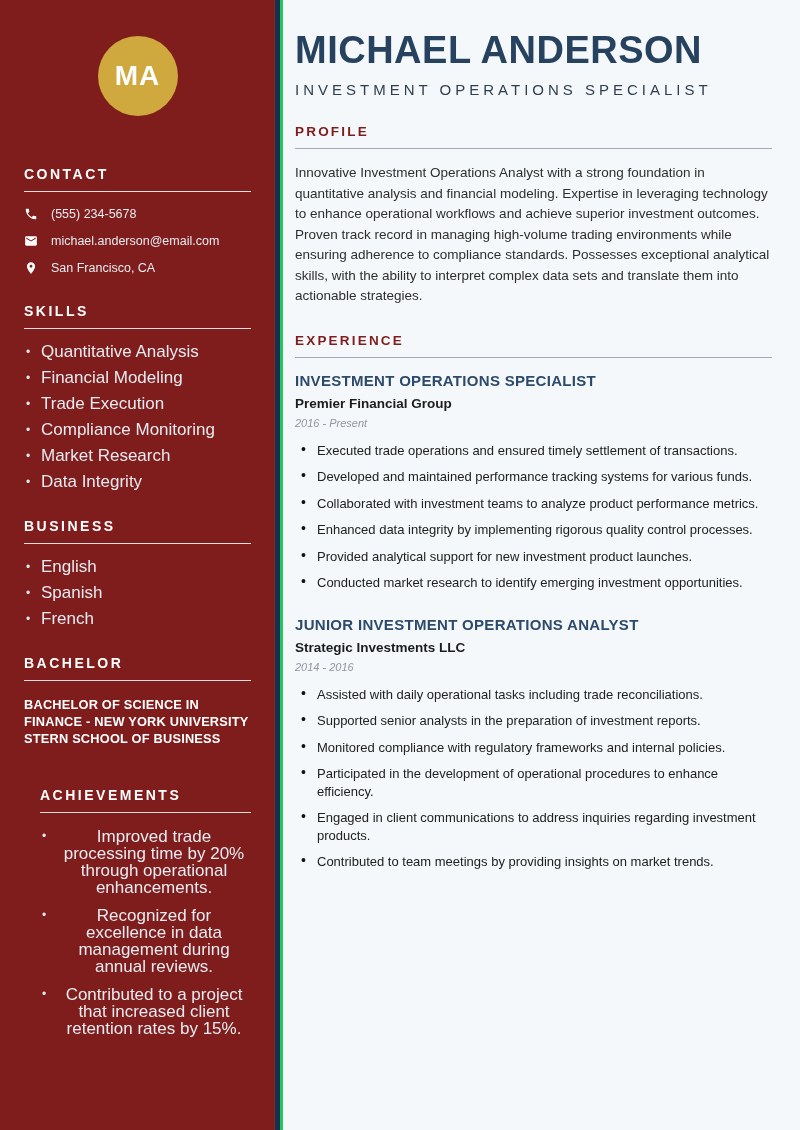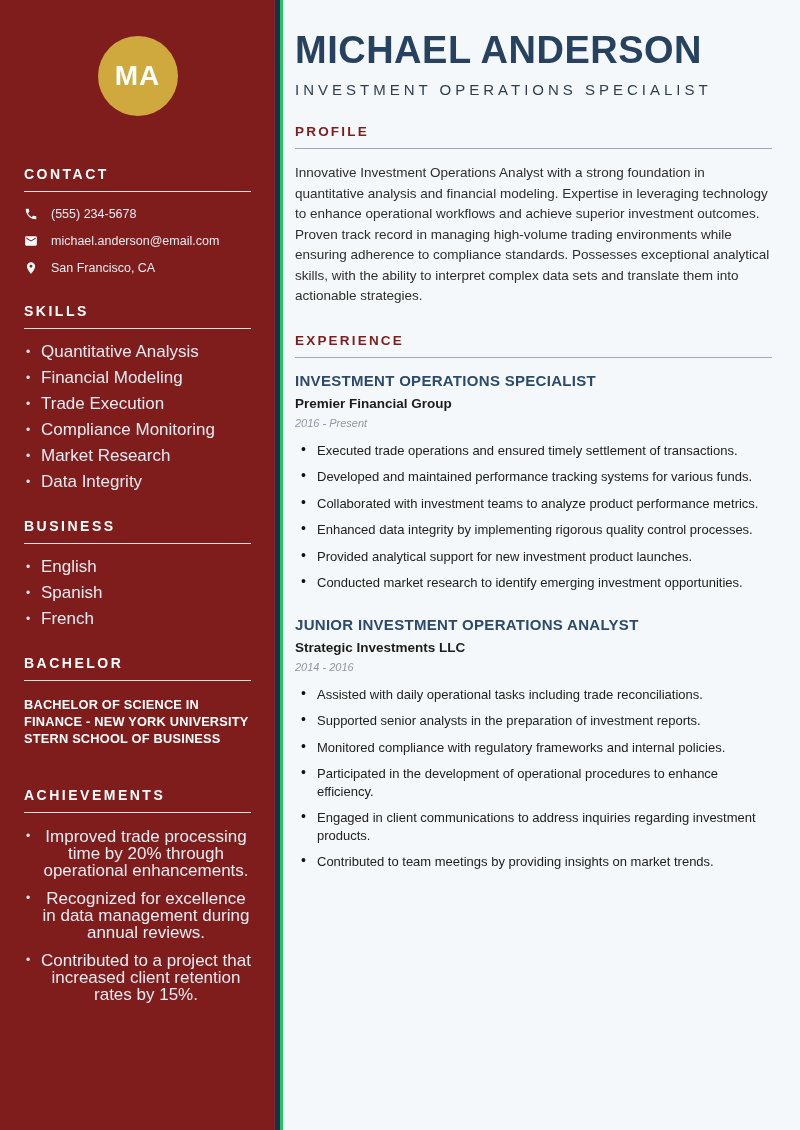--- a/index.html
+++ b/index.html
@@ -220,21 +220,21 @@
         <li>French</li>
       </ul>
     </section>
 
     <section class="side-section">
       <div class="side-title">BACHELOR</div>
       <hr class="side-rule">
       <div class="degree">BACHELOR OF SCIENCE IN FINANCE - NEW YORK UNIVERSITY STERN SCHOOL OF BUSINESS</div>
     </section>
 
-    <section class="side-section" style="margin-top:40px;">
+    <section class="side-section" style="margin-top:40px;margin-left:16px;">
       <div class="side-title">ACHIEVEMENTS</div>
       <hr class="side-rule">
       <ul class="side-list achv">
         <li>Improved trade processing time by 20% through operational enhancements.</li>
         <li>Recognized for excellence in data management during annual reviews.</li>
         <li>Contributed to a project that increased client retention rates by 15%.</li>
       </ul>
     </section>
 
   </aside>

